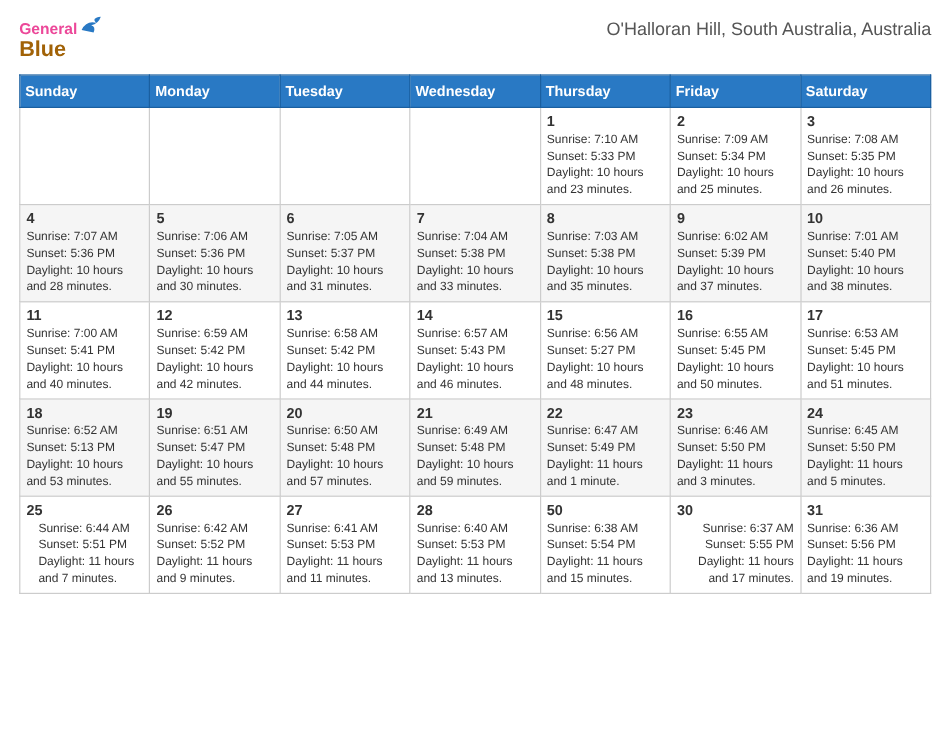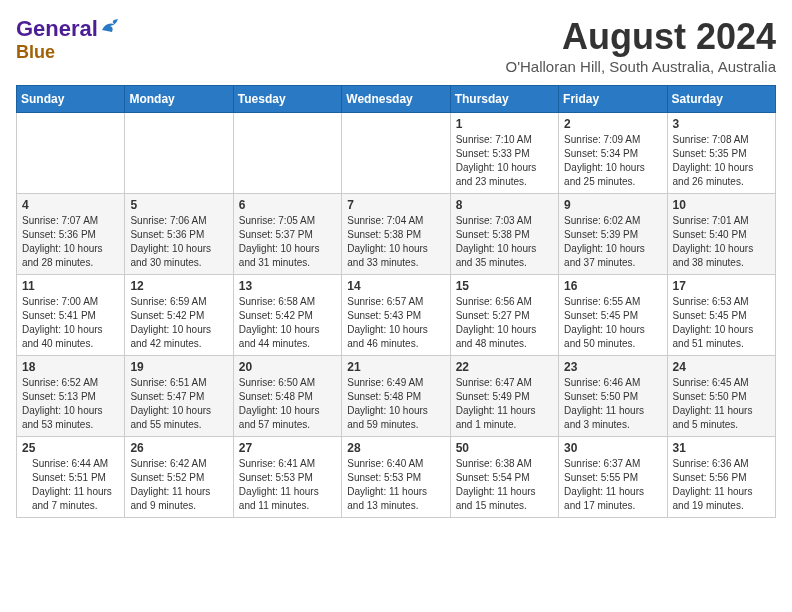--- a/index.html
+++ b/index.html
@@ -15,23 +15,23 @@
       align-items: flex-start;
       justify-content: space-between;
       margin-bottom: 10px;
     }
     .logo {
       display: flex;
       flex-direction: column;
       align-items: flex-start;
     }
     .logo-general {
-      font-size: 22px;
-      font-weight: bold;
-      color: #4c1d95;
+      font-size: 13px;
+      font-weight: bold;
+      color: #ec4899;
     }
     .logo-blue {
       font-size: 18px;
       font-weight: bold;
       color: #a16207;
     }
     .title-area {
       text-align: right;
     }
     .main-title {
@@ -99,21 +99,20 @@
   <div class="logo">
     <div style="display:flex;align-items:center;">
       <span class="logo-general">General</span>
       <svg width="22" height="18" viewBox="0 0 22 18" style="margin-left:2px;margin-top:-4px;">
         <path d="M2,12 Q6,4 14,6 Q10,2 18,1 Q16,7 10,8 Q14,9 12,14 Z" fill="#2979c4"></path>
       </svg>
     </div>
     <span class="logo-blue">Blue</span>
   </div>
   <div class="title-area">
-    <div class="main-title">August 2024</div>
     <div class="subtitle">O'Halloran Hill, South Australia, Australia</div>
   </div>
 </div>
 
 <table class="calendar">
   <thead>
     <tr>
     <th>Sunday</th>
         <th>Monday</th>
         <th>Tuesday</th>
@@ -335,21 +334,21 @@
         </td>
         <td>
           <span class="day-number">50</span>
           <div class="day-info" style="white-space: pre-line;">Sunrise: 6:38 AM
 Sunset: 5:54 PM
 Daylight: 11 hours
 and 15 minutes.</div>
         </td>
         <td>
           <span class="day-number">30</span>
-          <div class="day-info" style="white-space: pre-line;">Sunrise: 6:37 AM
+          <div class="day-info" style="white-space: pre-line; text-align: right;">Sunrise: 6:37 AM
 Sunset: 5:55 PM
 Daylight: 11 hours
 and 17 minutes.</div>
         </td>
         <td>
           <span class="day-number">31</span>
           <div class="day-info" style="white-space: pre-line;">Sunrise: 6:36 AM
 Sunset: 5:56 PM
 Daylight: 11 hours
 and 19 minutes.</div>

